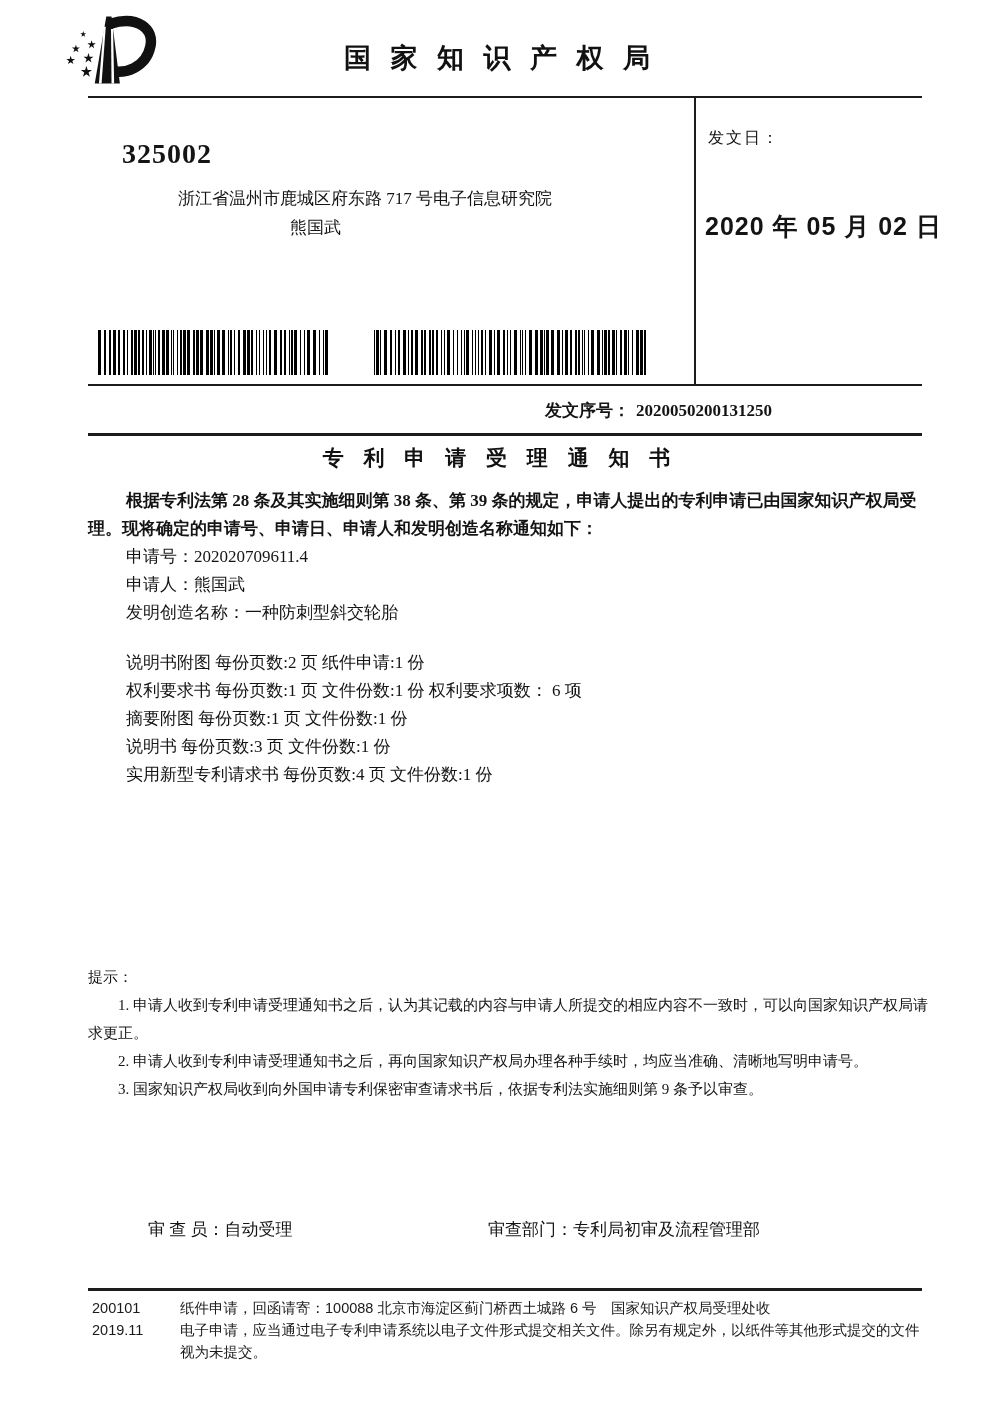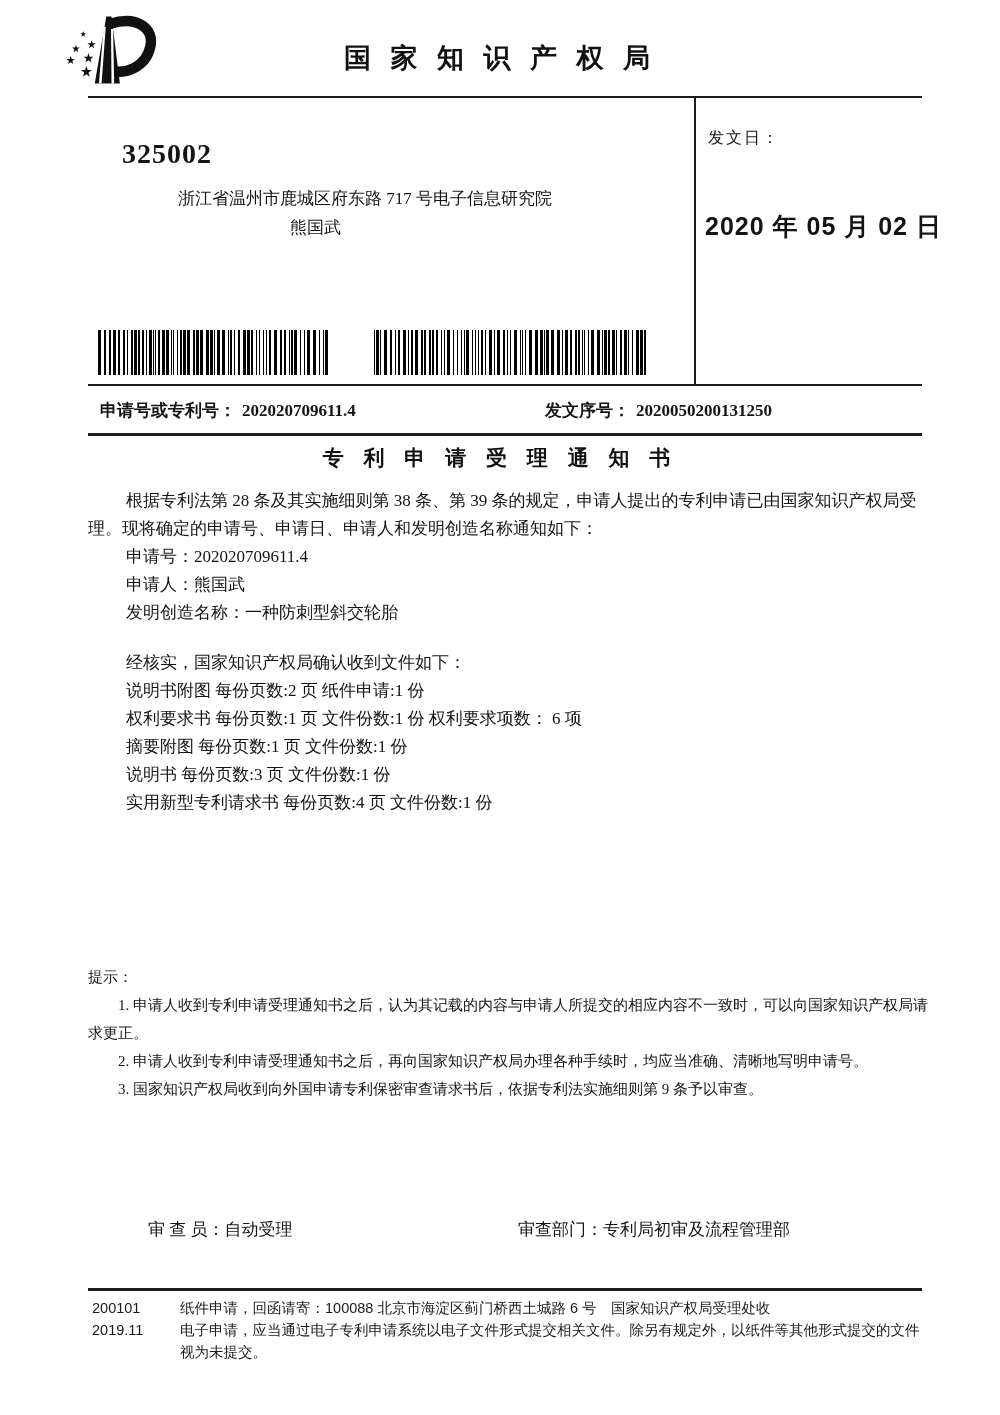--- a/index.html
+++ b/index.html
@@ -46,33 +46,33 @@
 
   .notice-title {
     position:absolute; top:444px; left:0; right:0; text-align:center;
     font-family:"Liberation Sans","DejaVu Sans",sans-serif;
     font-size:21px; font-weight:bold; letter-spacing:7px; color:#111;
   }
 
   
   .body { position:absolute; left:88px; top:487px; width:836px;
           font-size:17px; line-height:28px; }
-  .indent { text-indent:38px; }
+  .indent { text-indent:38px;font-weight:bold; }
   .pad { padding-left:38px; }
   .received { margin-top:22px; }
 
   
   .notes { position:absolute; left:88px; top:963px; width:846px;
            font-size:15px; line-height:28px; }
   .notes .note-item { text-indent:30px; }
 
   
   .signoff { position:absolute; top:1218px; left:0; right:0; font-size:17px; }
   .signoff .examiner { position:absolute; left:148px; white-space:nowrap; }
-  .signoff .department { position:absolute; left:518px; white-space:nowrap; }
+  .signoff .department { position:absolute; left:488px; white-space:nowrap; }
 
   
   .footer { position:absolute; left:92px; top:1297px; width:836px;
             display:flex; font-family:"Liberation Sans","DejaVu Sans",sans-serif;
             font-size:14.5px; line-height:22px; color:#1a1a1a; }
   .footer .codes { width:88px; flex:none; }
   .footer .ftext { width:748px; }
 </style>
 </head>
 <body>
@@ -232,42 +232,38 @@
       <i style="left:242px;width:1px"></i>
       <i style="left:246px;width:2px"></i>
       <i style="left:250px;width:3px"></i>
       <i style="left:254px;width:1px"></i>
       <i style="left:258px;width:1px"></i>
       <i style="left:262px;width:3px"></i>
       <i style="left:266px;width:3px"></i>
       <i style="left:270px;width:2px"></i>
     </div>
 
-  <div class="ref" id="ref-app">
-    <span class="lbl">申请号或专利号：</span><span class="val">202020709611.4</span>
-  </div>
   <div class="ref" id="ref-serial">
     <span class="lbl">发文序号：</span><span class="val">2020050200131250</span>
   </div>
 
   <div class="notice-title">专 利 申 请 受 理 通 知 书</div>
 
   <div class="body">
     <p class="indent">根据专利法第 28 条及其实施细则第 38 条、第 39 条的规定，申请人提出的专利申请已由国家知识产权局受理。现将确定的申请号、申请日、申请人和发明创造名称通知如下：</p>
     <div>
 
         <div class="pad field-line"><span>申请号：</span><span>202020709611.4</span></div>
 
 
         <div class="pad field-line"><span>申请人：</span><span>熊国武</span></div>
 
         <div class="pad field-line"><span>发明创造名称：</span><span>一种防刺型斜交轮胎</span></div>
       </div>
     <div class="received">
-      <p class="pad">经核实，国家知识产权局确认收到文件如下：</p>
       <div>
 
           <div class="pad doc-line">说明书附图 每份页数:2 页 纸件申请:1 份</div>
 
           <div class="pad doc-line">权利要求书 每份页数:1 页 文件份数:1 份 权利要求项数： 6 项</div>
 
           <div class="pad doc-line">摘要附图 每份页数:1 页 文件份数:1 份</div>
 
           <div class="pad doc-line">说明书 每份页数:3 页 文件份数:1 份</div>
 

